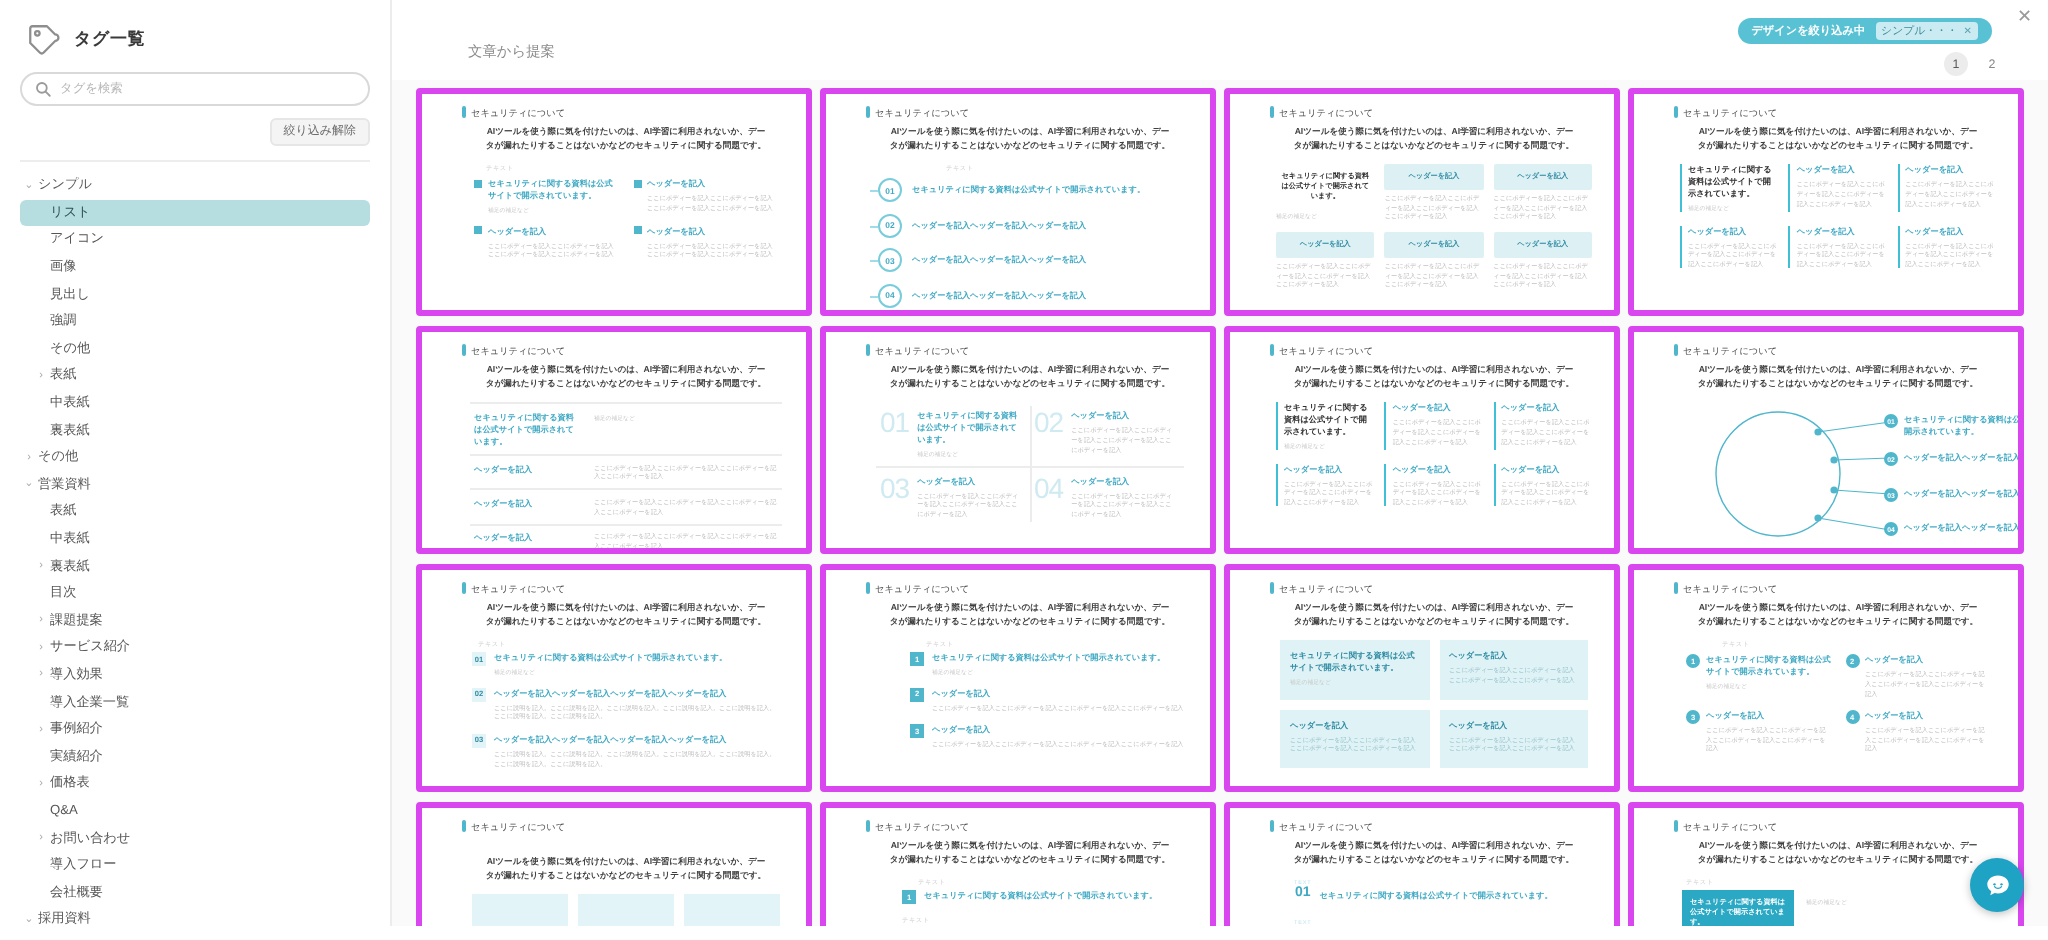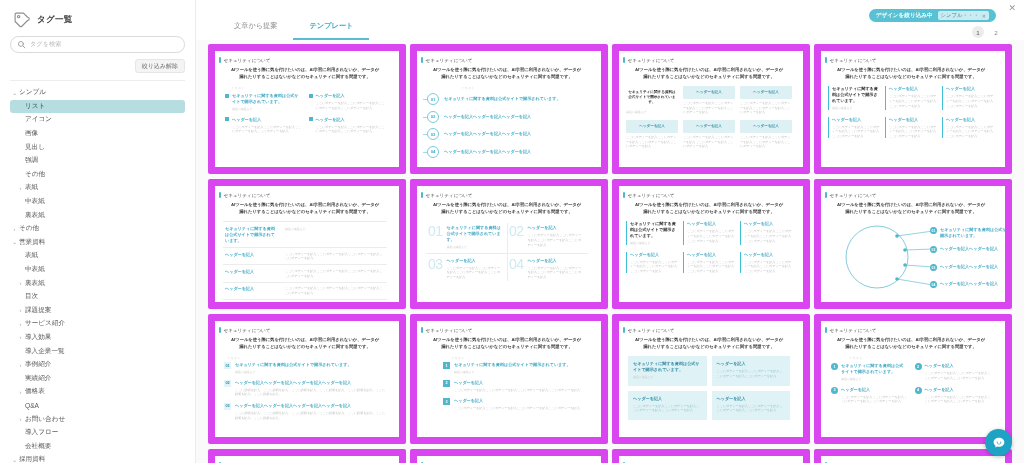--- a/index.html
+++ b/index.html
@@ -74,22 +74,22 @@
         display: flex; align-items: center; justify-content: center; }
   .pg.cur { background: #ececec; color: #5b5b5b; }
 
   
   #grid {
     position: absolute; left: 0; top: 40px; right: 0; bottom: 0;
     padding: 4px 12px 0 12px; display: grid; grid-template-columns: repeat(4, 1fr);
     gap: 5px 4px; align-content: start; overflow: hidden;
   }
   .card {
-    background: #fff; border: 7px solid #d946ef; border-radius: 2px;
-    height: 130px; padding: 6px 8px 5px 4px; position: relative; overflow: hidden;
+    background: #fff; border: 3px solid #d946ef; border-radius: 2px;
+    height: 114px; padding: 6px 8px 5px 20px; position: relative; overflow: hidden;
   }
   .c-title { display: flex; align-items: center; gap: 3px; font-size: 4.6px; color: #4a4a4a; margin-bottom: 4px; }
   .c-title::before { content: ""; width: 1.5px; height: 6px; background: #4fb6cc; border-radius: 1px; display: block; }
   .c-lead {
     font-size: 4.3px; line-height: 1.55; color: #3f3f3f; text-align: center;
     padding: 0 11px; font-weight: 700; margin-bottom: 6px;
   }
   .tiny-label { font-size: 3.1px; color: #cfcfcf; letter-spacing: .3px; }
   .hdr { font-size: 4.1px; color: #3fa9c4; font-weight: 700; line-height: 1.45; }
   .bodytxt { font-size: 3.1px; color: #b9b9b9; line-height: 1.5; margin-top: 2px; }
@@ -334,21 +334,20 @@
         </div>
       </nav>
   </aside>
   <div id="sidebar-bottom"></div>
 
   <section id="main">
 
     <div id="topbar">
       <div class="tabs" id="tabs">
           <div class="tab">文章から提案</div>
-          <div class="tab active">テンプレート</div>
         </div>
 
       <div class="close-x">✕</div>
 
       <div class="filter-pill">
         <span class="fp-txt">デザインを絞り込み中</span>
         <span class="fp-chip">
           <span>シンプル・・・</span>
           <span class="x">✕</span>
         </span>

